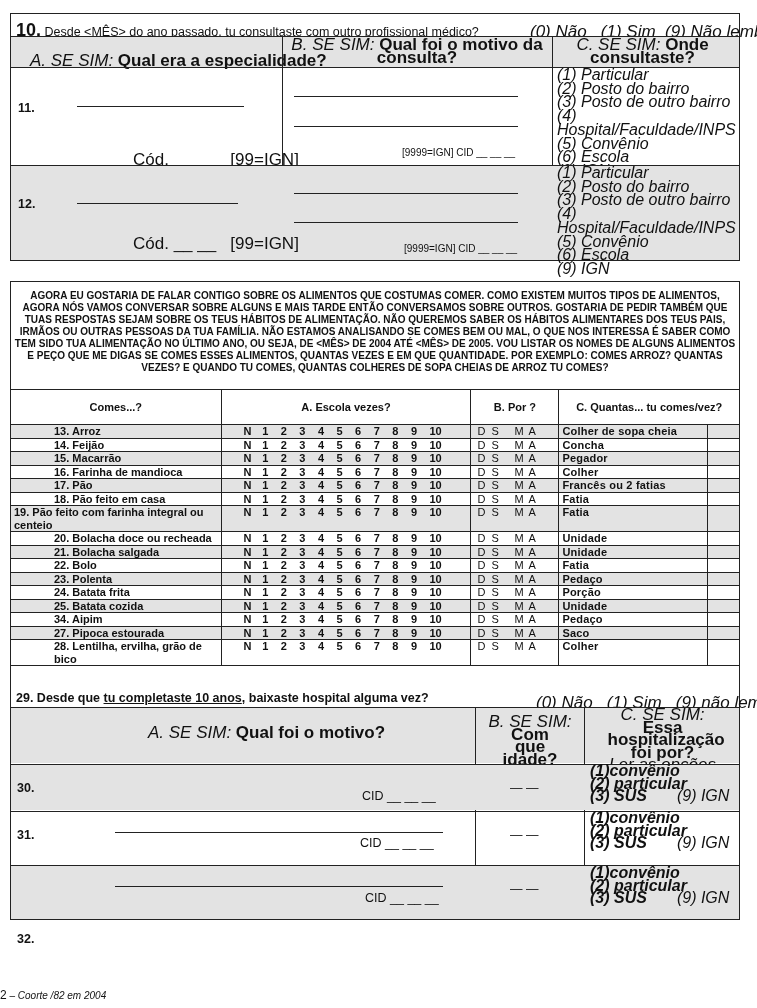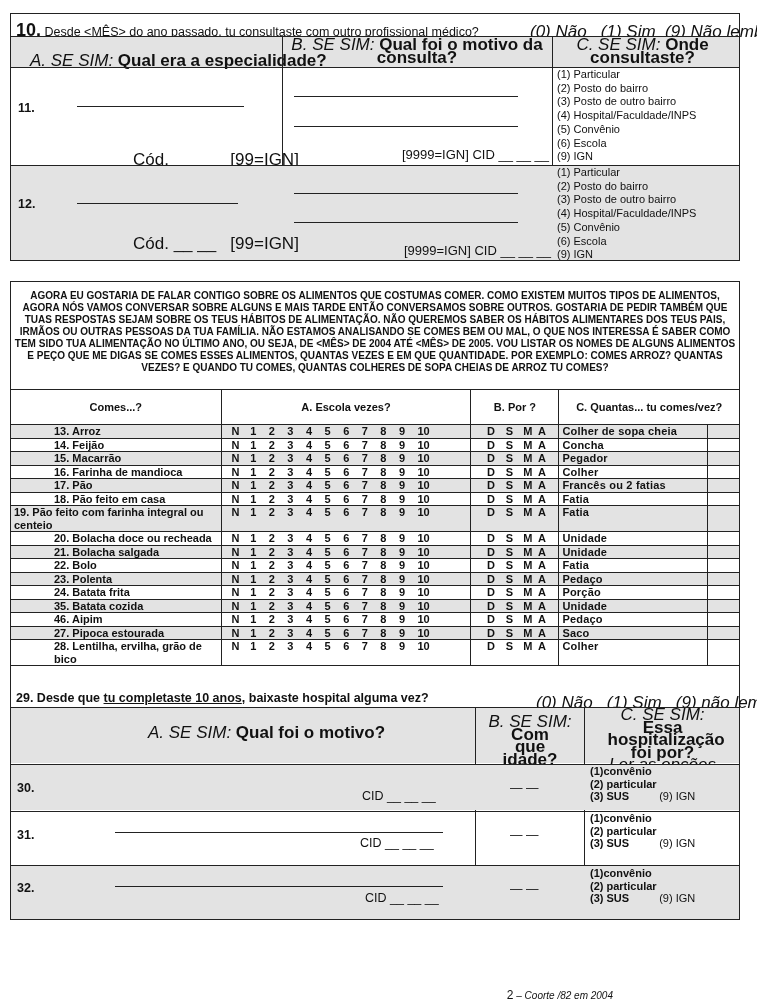--- a/index.html
+++ b/index.html
@@ -6,33 +6,33 @@
   body { width:757px; height:1008px; position:relative; font-family:"Liberation Sans", sans-serif; color:#111; overflow:hidden; }
   .abs { position:absolute; }
   .box { position:absolute; border:1.5px solid #222; box-sizing:border-box; }
   .shade { background:#e3e3e3; }
   .hline { position:absolute; height:0; border-top:1px solid #222; }
   .vline { position:absolute; width:0; border-left:1px solid #222; }
   .blank { position:absolute; height:0; border-top:1px solid #222; }
   .it { font-style:italic; }
   .b { font-weight:bold; }
   .t11 { font-size:17px; }
-  .t10 { font-size:13px;padding-left:7px; }
+  .t10 { font-size:10px;padding-left:7px; }
   .t12 { font-size:12.5px; }
-  .opt { font-size:11px; line-height:13.7px; }
+  .opt { font-style:italic; font-size:16px; line-height:13.7px; }
   .center { text-align:center; }
   
   .ftable { position:absolute; left:10px; top:389px; width:730px; border-collapse:collapse; font-size:11px; }
   .ftable td, .ftable th { border:1px solid #222; padding:0 3px; vertical-align:top; line-height:12.5px; }
   .ftable th { font-weight:bold; font-size:11px; text-align:center; vertical-align:middle; height:34px; background:#fff; }
   .ftable tr.sh td { background:#e3e3e3; }
-  .ftable td.nums { font-weight:bold; white-space:nowrap; padding-left:10px; }
+  .ftable td.nums { font-weight:bold; white-space:nowrap; padding-left:22px; }
   .ftable td.nums span { display:inline-block; width:18.6px; text-align:left; }
   .ftable td.nums span.ten { width:22px; }
-  .ftable td.per { font-weight:bold; white-space:nowrap; padding-left:6px;text-align:center; }
+  .ftable td.per { font-weight:normal; white-space:nowrap; padding-left:6px; }
   .ftable td.per span { display:inline-block; width:14px; }
   .ftable td.per span.gap { width:23px; }
   .ftable td.food { font-weight:bold;padding-left:43px; }
   .ftable td.unit { font-weight:bold; letter-spacing:0.2px; }
 </style>
 </head>
 <body>
 
 <div class="box" style="left:10px; top:13px; width:730px; height:248px;"></div>
 <div class="abs t12" style="left:16px; top:20px;">
@@ -187,28 +187,28 @@
         <td></td>
       </tr>
       <tr>
         <td class="food">24. Batata frita</td>
         <td class="nums"><span>N</span><span>1</span><span>2</span><span>3</span><span>4</span><span>5</span><span>6</span><span>7</span><span>8</span><span>9</span><span class="ten">10</span></td>
         <td class="per"><span>D</span><span class="gap">S</span><span>M</span><span>A</span></td>
         <td class="unit">Porção</td>
         <td></td>
       </tr>
       <tr class="sh">
-        <td class="food">35. Batata cozida</td>
+        <td class="food">25. Batata cozida</td>
         <td class="nums"><span>N</span><span>1</span><span>2</span><span>3</span><span>4</span><span>5</span><span>6</span><span>7</span><span>8</span><span>9</span><span class="ten">10</span></td>
         <td class="per"><span>D</span><span class="gap">S</span><span>M</span><span>A</span></td>
         <td class="unit">Unidade</td>
         <td></td>
       </tr>
       <tr>
-        <td class="food">46. Aipim</td>
+        <td class="food">34. Aipim</td>
         <td class="nums"><span>N</span><span>1</span><span>2</span><span>3</span><span>4</span><span>5</span><span>6</span><span>7</span><span>8</span><span>9</span><span class="ten">10</span></td>
         <td class="per"><span>D</span><span class="gap">S</span><span>M</span><span>A</span></td>
         <td class="unit">Pedaço</td>
         <td></td>
       </tr>
       <tr class="sh">
         <td class="food">27. Pipoca estourada</td>
         <td class="nums"><span>N</span><span>1</span><span>2</span><span>3</span><span>4</span><span>5</span><span>6</span><span>7</span><span>8</span><span>9</span><span class="ten">10</span></td>
         <td class="per"><span>D</span><span class="gap">S</span><span>M</span><span>A</span></td>
         <td class="unit">Saco</td>
@@ -263,25 +263,25 @@
 <div class="abs t12" style="left:360px; top:836px; white-space:pre;">CID __ __ __</div>
 <div class="abs t12" style="left:510px; top:828px;">— —</div>
 <div class="abs opt b" style="left:590px; top:812px; line-height:12.5px;">
   <div>(1)convênio</div>
   <div>(2) particular</div>
   <div><span>(3) SUS</span><span style="font-weight:normal; margin-left:30px;">(9) IGN</span></div>
 </div>
 <div class="hline" style="left:10px; width:730px; top:865px;"></div>
 
 <div class="abs shade" style="left:11px; top:866px; width:728px; height:53px;"></div>
-<div class="abs t12 b" style="left:17px; top:881px;">32.</div>
+<div class="abs t12 b" style="left:17px; top:932px;">32.</div>
 <div class="blank" style="left:115px; top:886px; width:328px;"></div>
 <div class="abs t12" style="left:365px; top:891px; white-space:pre;">CID __ __ __</div>
 <div class="abs t12" style="left:510px; top:882px;">— —</div>
 <div class="abs opt b" style="left:590px; top:867px; line-height:12.5px;">
   <div>(1)convênio</div>
   <div>(2) particular</div>
   <div><span>(3) SUS</span><span style="font-weight:normal; margin-left:30px;">(9) IGN</span></div>
 </div>
 
-<div class="abs" style="left:0; width:613px; top:988px; text-align:right; font-size:10px;">
+<div class="abs" style="left:0; width:613px; top:988px; text-align:left; font-size:10px;">
   <span style="font-size:12px;">2</span><span class="it"> – Coorte /82 em 2004</span>
 </div>
 
 </body></html>

